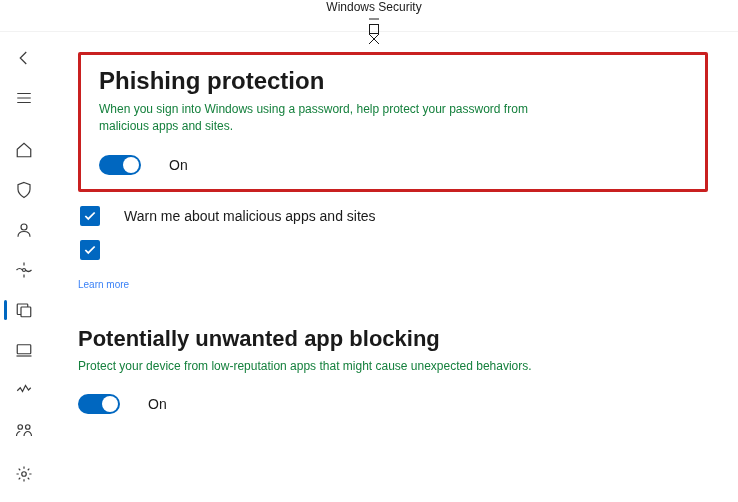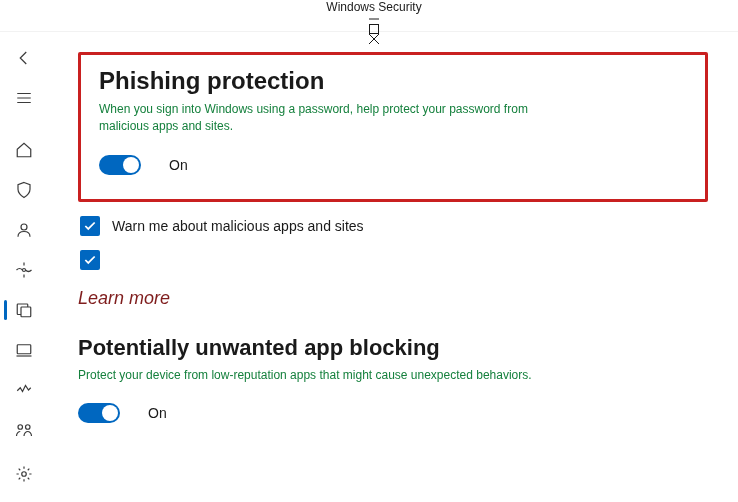--- a/index.html
+++ b/index.html
@@ -39,21 +39,21 @@
     }
     .sb-item.selected::before {
       content: ""; position: absolute; left: 0; top: 10px; bottom: 10px;
       width: 3px; background: #0067c0; border-radius: 2px;
     }
     .content {
       flex: 1; padding: 20px 30px 0 30px; overflow-y: auto;
     }
     .highlight-box {
       border: 3px solid #c92020;
-      padding: 12px 18px 24px 18px;
+      padding: 12px 18px 14px 18px;
       margin-bottom: 10px;
       border-radius: 2px;
     }
     h1.section-title {
       font-size: 24px; font-weight: 600; margin-bottom: 6px;
     }
     p.section-desc {
       font-size: 12px; color: #15803d; line-height: 1.4;
       max-width: 480px;
     }
@@ -64,35 +64,34 @@
     .toggle {
       width: 42px; height: 20px; border-radius: 10px;
       background: #0067c0; position: relative;
     }
     .toggle::after {
       content: ""; position: absolute; right: 2px; top: 2px;
       width: 16px; height: 16px; border-radius: 50%; background: #fff;
     }
     .toggle-label { font-size: 14px; }
     .check-row {
-      display: flex; align-items: center; gap: 12px;
+      display: flex; align-items: center; gap: 24px;
       margin: 14px 0 14px 2px;
     }
     .checkbox {
       width: 20px; height: 20px; border-radius: 2px;
       background: #0067c0; display: flex; align-items: center;
       justify-content: center;
     }
     .check-label { font-size: 14px; }
     .link {
-      color: #7f1d1d; font-size: 18px; margin-top: 4px;
+      color: #3b82f6; font-size: 10px; margin-top: 4px;
       display: inline-block;
-      font-style: italic;
-    }
-    .section2 { margin-top: 26px; }
+    }
+    .section2 { margin-top: 34px; }
     .section2 h1 { font-size: 22px; font-weight: 600; margin-bottom: 6px; }
     svg { display: block; }
   </style>
 </head>
 <body>
 
 <div class="titlebar">
   <span class="title">Windows Security</span>
   <span class="spacer"></span>
   <div class="winbtn">

